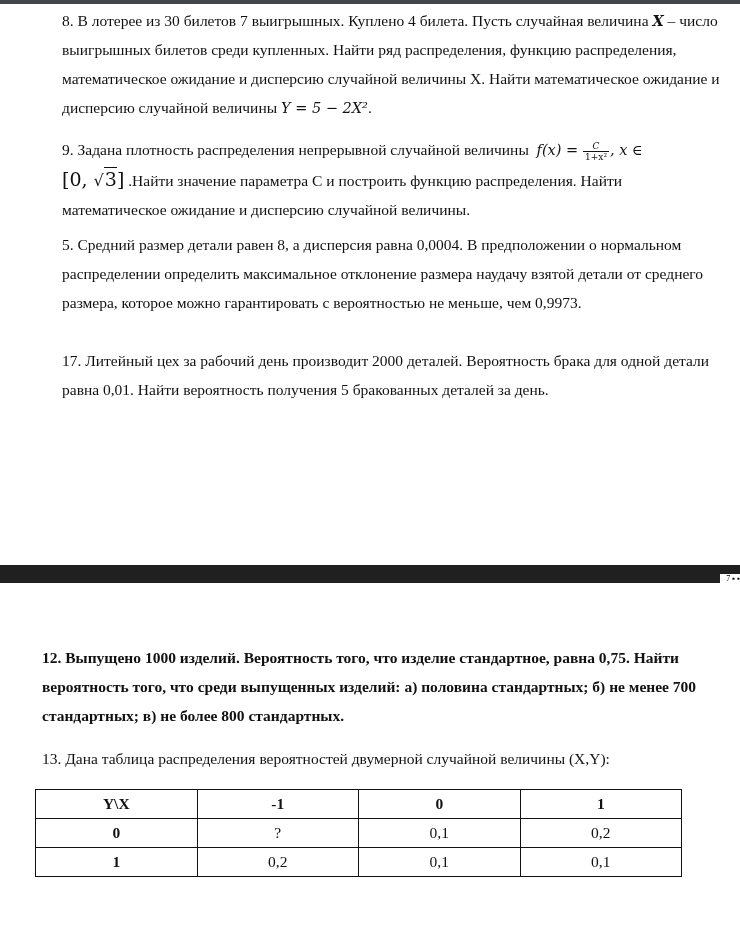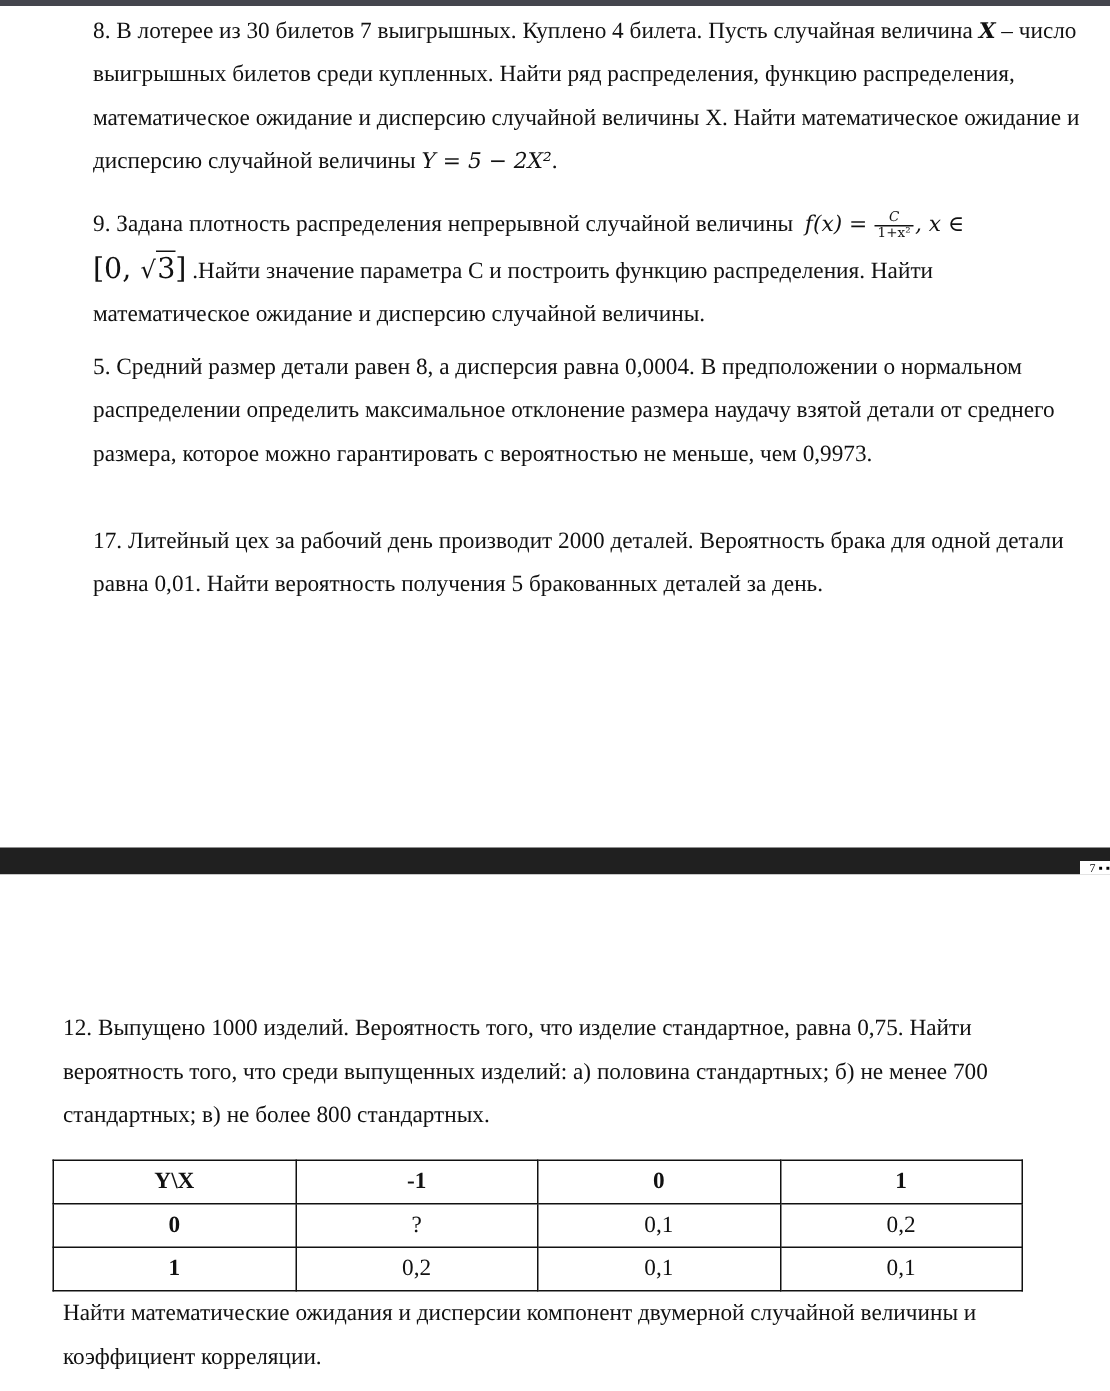--- a/index.html
+++ b/index.html
@@ -26,21 +26,21 @@
   }
   .math { font-family: "DejaVu Serif", serif; font-style: italic; font-size: 14.5px; }
   .bold-x { font-weight: bold; font-style: italic; }
   .frac { display: inline-block; vertical-align: middle; text-align: center; font-family: "DejaVu Serif", serif; font-size: 9px; line-height: 10px; margin: 0 1px; }
   .frac .num { display: block; border-bottom: 1px solid #111; padding: 0 2px; font-style: italic; }
   .frac .den { display: block; padding: 0 2px; text-align: right; }
   .bracket { font-family: "DejaVu Serif", serif; font-size: 19px; }
   .sqrt { font-family: "DejaVu Serif", serif; font-size: 16px; }
   .sqrt-body { border-top: 1px solid #111; padding-left: 1px; }
   table.dist {
-    position: absolute; left: 35px; top: 190px; width: 647px;
+    position: absolute; left: 35px; top: 206px; width: 647px;
     border-collapse: collapse; font-size: 15.5px;
   }
   table.dist td {
     border: 1px solid #111; height: 28px; text-align: center; padding: 0; width: 25%;
   }
   table.dist td.b { font-weight: bold; }
 </style>
 </head>
 <body>
 
@@ -54,22 +54,23 @@
   <p class="para" style="top:226px;"><span>5.</span> <span>Средний размер детали равен 8, а дисперсия равна 0,0004. В предположении о нормальном распределении определить максимальное отклонение размера наудачу взятой детали от среднего размера, которое можно гарантировать с вероятностью не меньше, чем 0,9973.</span></p>
 
   <p class="para" style="top:342px;"><span>17.</span> <span>Литейный цех за рабочий день производит 2000 деталей. Вероятность брака для одной детали равна 0,01. Найти вероятность получения 5 бракованных деталей за день.</span></p>
 </div>
 
 <div class="separator">
   <div class="sep-mark">7 ▪ ▪</div>
 </div>
 
 <div class="page page2">
-  <p class="para" style="top:88px;"><span>12.</span> <span>Выпущено 1000 изделий. Вероятность того, что изделие стандартное, равна 0,75. Найти вероятность того, что среди выпущенных изделий: а) половина стандартных; б) не менее 700 стандартных; в) не более 800 стандартных.</span></p>
+  <p class="para" style="top:60px;font-weight:bold;"><span>12.</span> <span>Выпущено 1000 изделий. Вероятность того, что изделие стандартное, равна 0,75. Найти вероятность того, что среди выпущенных изделий: а) половина стандартных; б) не менее 700 стандартных; в) не более 800 стандартных.</span></p>
 
+  <p class="para" style="top:161px;"><span>13.</span> <span>Дана таблица распределения вероятностей двумерной случайной величины (X,Y):</span></p>
 
   <table class="dist">
     <tbody>
         <tr>
       <td class="b">Y\X</td>
       <td class="b">-1</td>
       <td class="b">0</td>
       <td class="b">1</td>
     </tr>
     <tr>
@@ -80,14 +81,13 @@
     </tr>
     <tr>
       <td class="b">1</td>
       <td>0,2</td>
       <td>0,1</td>
       <td>0,1</td>
     </tr>
   </tbody>
     </table>
 
-  <p class="para" style="top:278px;"><span>Найти математические ожидания и дисперсии компонент двумерной случайной величины и коэффициент корреляции.</span></p>
 </div>
 
 </body></html>

